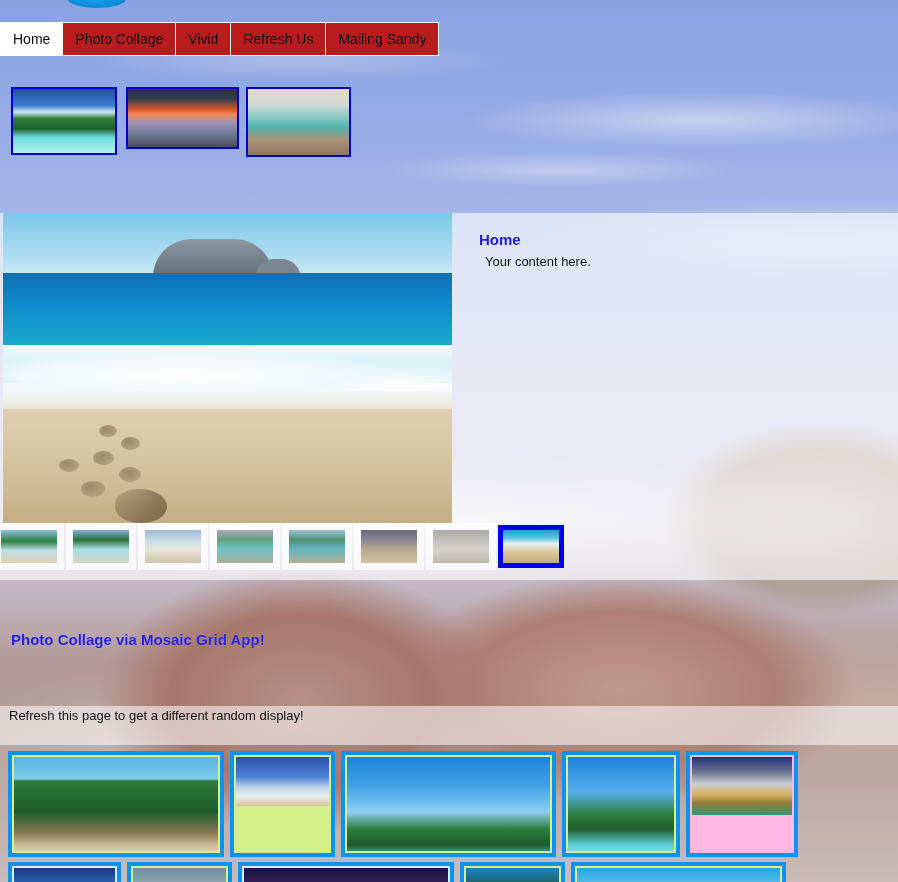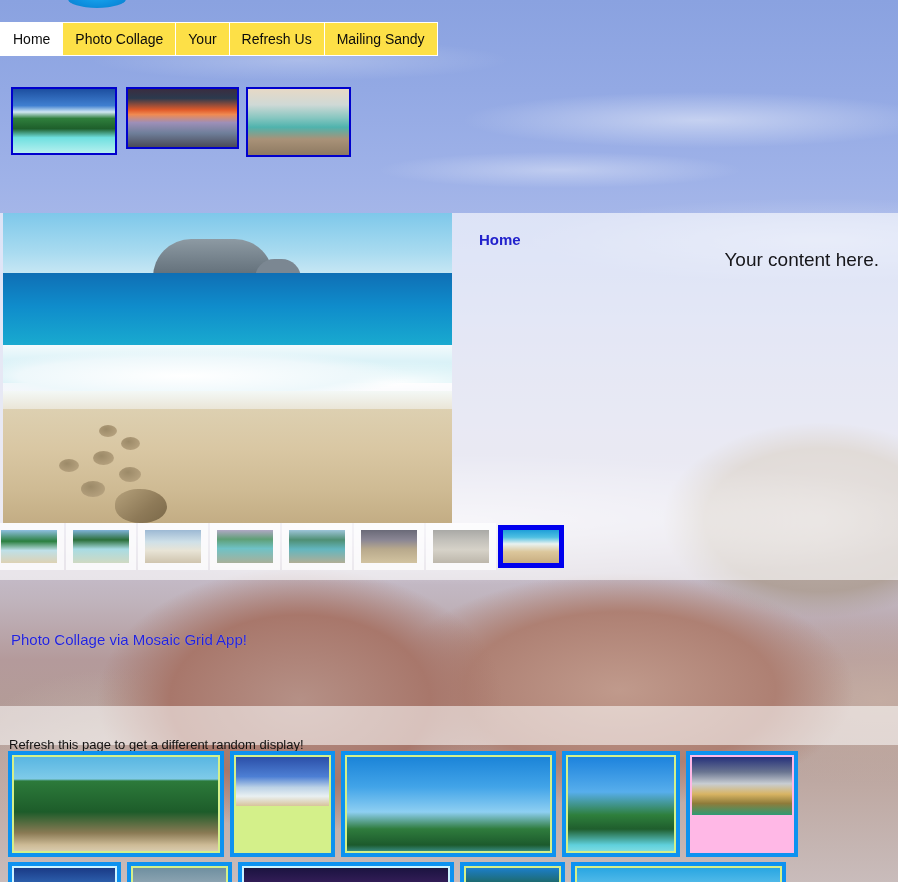--- a/index.html
+++ b/index.html
@@ -55,21 +55,21 @@
     display: flex;
     border-top: 1px solid #ffffff;
     border-bottom: 1px solid #ffffff;
   }
   #nav .tab {
     height: 32px;
     line-height: 32px;
     padding: 0 12px;
     font-size: 14px;
     color: #0b0b0b;
-    background: #fde047;
+    background: #b91c1c;
     border-right: 1px solid #ffffff;
     white-space: nowrap;
     cursor: pointer;
     user-select: none;
   }
   #nav .tab:first-child { border-left: 1px solid #ffffff; }
   #nav .tab.active { background: #ffffff; }
 
   
   #header-thumbs {
@@ -114,21 +114,21 @@
   #slideshow .sand  { position:absolute; left:0; top:196px; width:449px; height:114px;
                       background: linear-gradient(to bottom,#ddd0b1 0%, #d9c7a3 35%, #cfbb94 70%, #c3ad84 100%); }
   #slideshow .fp    { position:absolute; border-radius:50%;
                       background: radial-gradient(ellipse at 40% 35%, #9c8a68 0%, #b39f7c 70%, rgba(179,159,124,0) 100%); }
   #slideshow .rock  { position:absolute; border-radius:46% 54% 50% 50%;
                       background: linear-gradient(140deg,#b6a27c 0%, #8e7a58 60%, #7a6848 100%); }
 
   
   #home-block { position: absolute; left: 479px; top: 18px; width: 400px; }
   #home-title { color: #2222cc; font-size: 15px; font-weight: bold; margin: 0 0 1px 0; }
-  #home-text  { color: #16161a; font-size: 19px; margin: 0; text-align: right; }
+  #home-text  { color: #16161a; font-size: 13px; margin: 6px; }
 
   
   #thumb-strip {
     position: absolute; left: -6px; top: 310px;
     display: flex; align-items: center;
   }
   #thumb-strip .tframe {
     background: rgba(255,255,255,.72);
     padding: 7px;
     margin-right: 2px;
@@ -136,29 +136,29 @@
   }
   #thumb-strip .tframe.active {
     background: #0000ee;
     padding: 5px;
   }
   #thumb-strip .timg { display: block; width: 56px; height: 33px; }
 
   
   #collage-title {
     position: absolute; left: 11px; top: 616px;
-    color: #2222dd; font-size: 15px; font-weight: normal;
+    color: #2222dd; font-size: 15px; font-weight: bold;
     text-shadow: 0 0 1px rgba(255,255,255,.4);
   }
   #refresh-band {
     position: absolute; left: 0; top: 706px; width: 898px; height: 39px;
     background: rgba(255,255,255,.55);
   }
   #refresh-note {
-    position: absolute; left: 9px; top: 724px;
+    position: absolute; left: 9px; top: 695px;
     font-size: 13px; color: #111;
   }
 
   #collage {
     position: absolute; left: 8px; top: 751px;
     width: 890px;
     display: flex;
     flex-wrap: wrap;
     align-content: flex-start;
     gap: 5px 6px;
@@ -182,21 +182,21 @@
 </head>
 <body>
 
 <div id="bg-photo"></div>
 
 <div id="logo-sliver"></div>
 
 <nav id="nav">
     <div class="tab active">Home</div>
     <div class="tab">Photo Collage</div>
-    <div class="tab">Your</div>
+    <div class="tab">Vivid</div>
     <div class="tab">Refresh Us</div>
     <div class="tab">Mailing Sandy</div>
   </nav>
 
 <div id="header-thumbs">
     <div class="slot" style="width: 115px;">
       <div class="hthumb" style="width: 106px; height: 68px; background: linear-gradient(rgb(29, 79, 160) 0%, rgb(63, 127, 208) 26%, rgb(207, 231, 242) 36%, rgb(47, 127, 60) 46%, rgb(30, 95, 43) 62%, rgb(111, 224, 224) 76%, rgb(182, 240, 239) 100%);">
         <span class="vh">Palm trees over turquoise lagoon</span>
       </div>
     </div>

